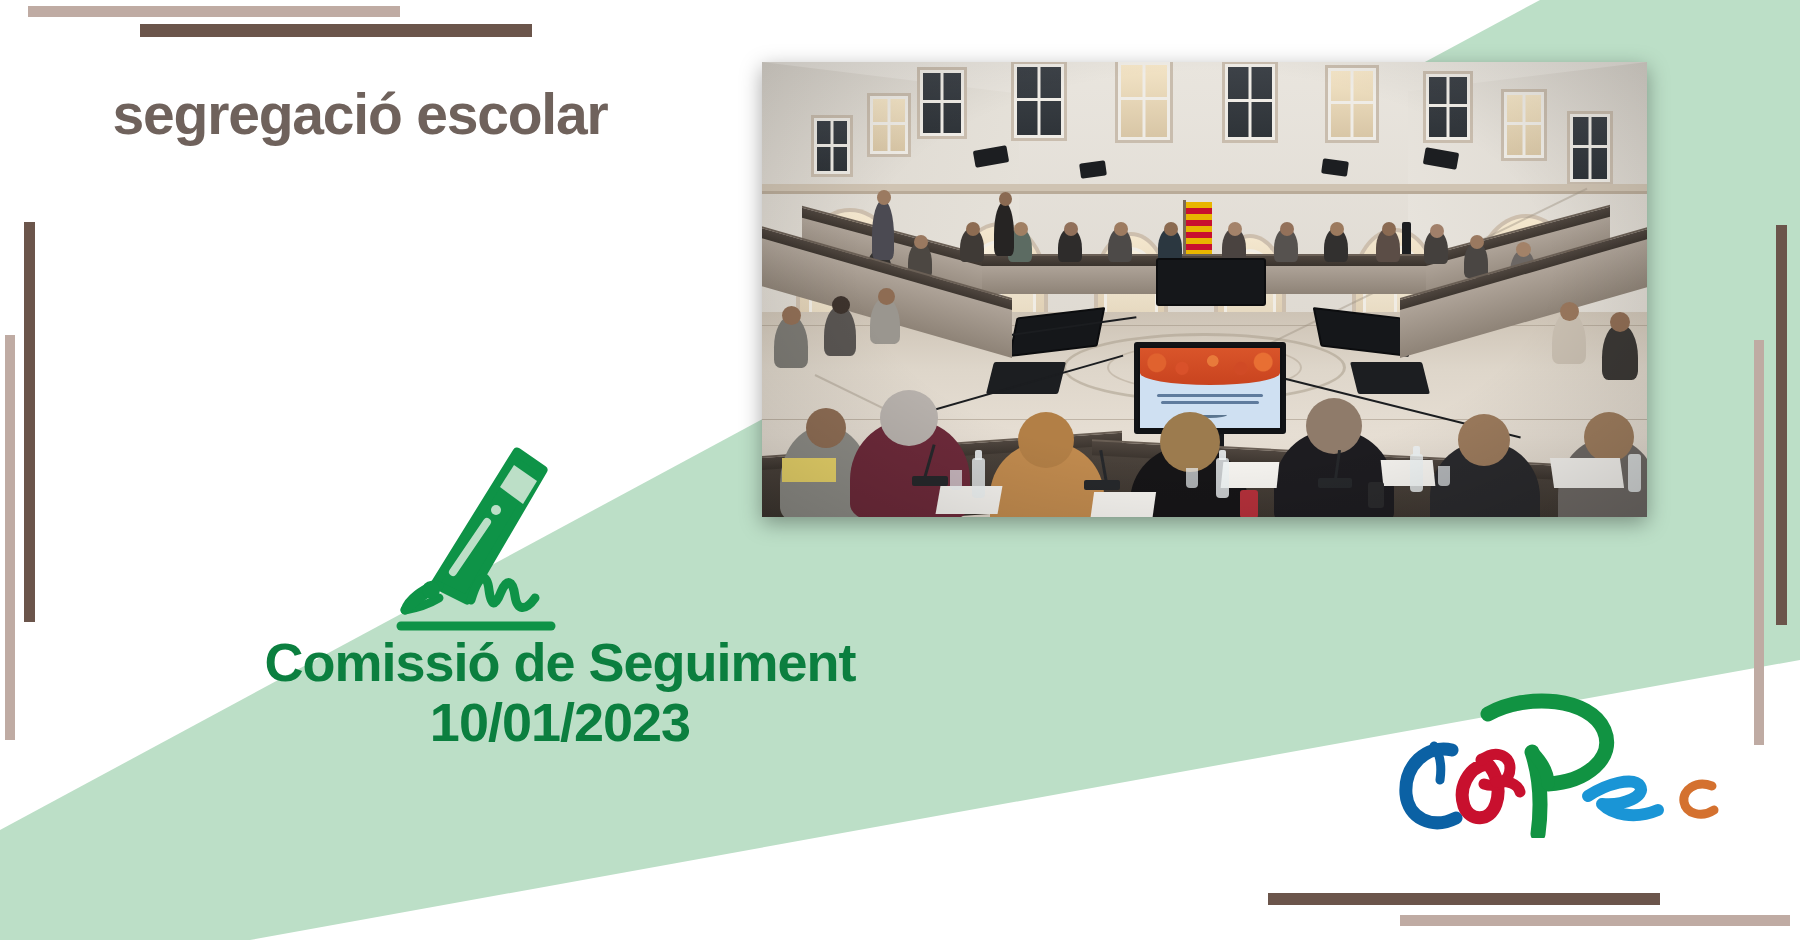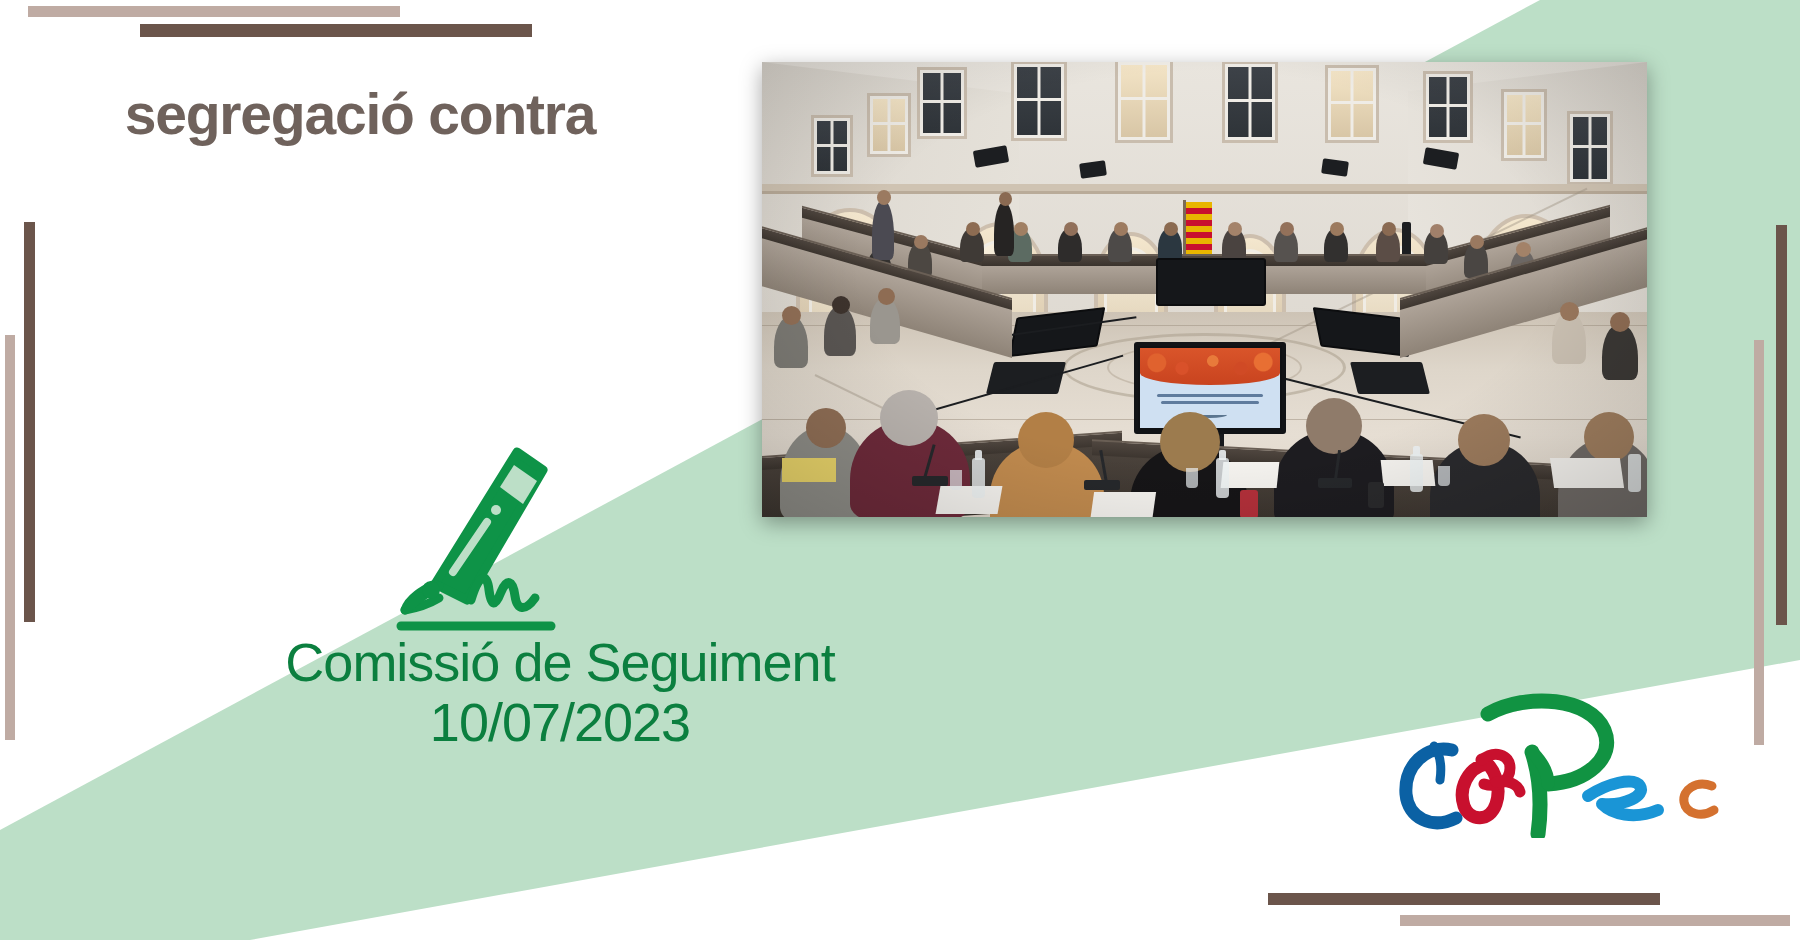--- a/index.html
+++ b/index.html
@@ -209,21 +209,21 @@
   .pen-icon {
     position:absolute; left:383px; top:432px; width:200px; height:200px; z-index:6;
   }
 
   
   .sub {
     position:absolute; left:60px; top:632px; width:1000px;
     z-index:6;
     text-align:center;
     color:#0b7f3f;
-    font-weight:400;
+    font-weight:700;
     letter-spacing:-1px;
   }
   .sub-1 { font-size:54px; line-height:1.12; }
   .sub-2 { font-size:54px; line-height:1.12; }
 
   
   .logo { position:absolute; left:1390px; top:688px; width:360px; height:150px; z-index:6; }
 </style>
 </head>
 <body>
@@ -235,21 +235,21 @@
   <div class="bar bar-tl-light"></div>
   <div class="bar bar-tl-dark"></div>
   <div class="bar bar-l-dark"></div>
   <div class="bar bar-l-light"></div>
   <div class="bar bar-r-dark"></div>
   <div class="bar bar-r-light"></div>
   <div class="bar bar-br-dark"></div>
   <div class="bar bar-br-light"></div>
 
   <div class="headline">
-    <span class="l2">segregació contra</span>
+    <span class="l2">segregació escolar</span>
   </div>
 
   <div class="photo-wrap">
     <div class="photo">
 
       <div class="wall-back"></div>
       <div class="wall-left"></div>
       <div class="wall-right"></div>
 
       <div class="win" style="left:158px; top:8px;  width:44px; height:66px;">
@@ -504,21 +504,21 @@
 
         <path d="M88 168 C96 142 104 140 106 158 C108 174 112 176 118 160 C124 146 130 148 132 164 C134 178 142 180 152 166"></path>
 
         <path d="M18 194 L168 194" stroke-width="9"></path>
       </g>
     </svg>
   </div>
 
   <div class="sub">
     <div class="sub-1">Comissió de Seguiment</div>
-    <div class="sub-2">10/07/2023</div>
+    <div class="sub-2">10/01/2023</div>
   </div>
 
   <div class="logo">
     <svg viewBox="0 0 360 150" width="360" height="150" aria-hidden="true">
       <g fill="none" stroke-linecap="round" stroke-linejoin="round">
 
         <g>
           <path d="M62 62 C36 56 14 78 16 106 C18 130 42 142 66 130" stroke="#0b61a4" stroke-width="13"></path>
           <path d="M44 58 C50 66 52 78 50 92" stroke="#0b61a4" stroke-width="9"></path>
         </g>

